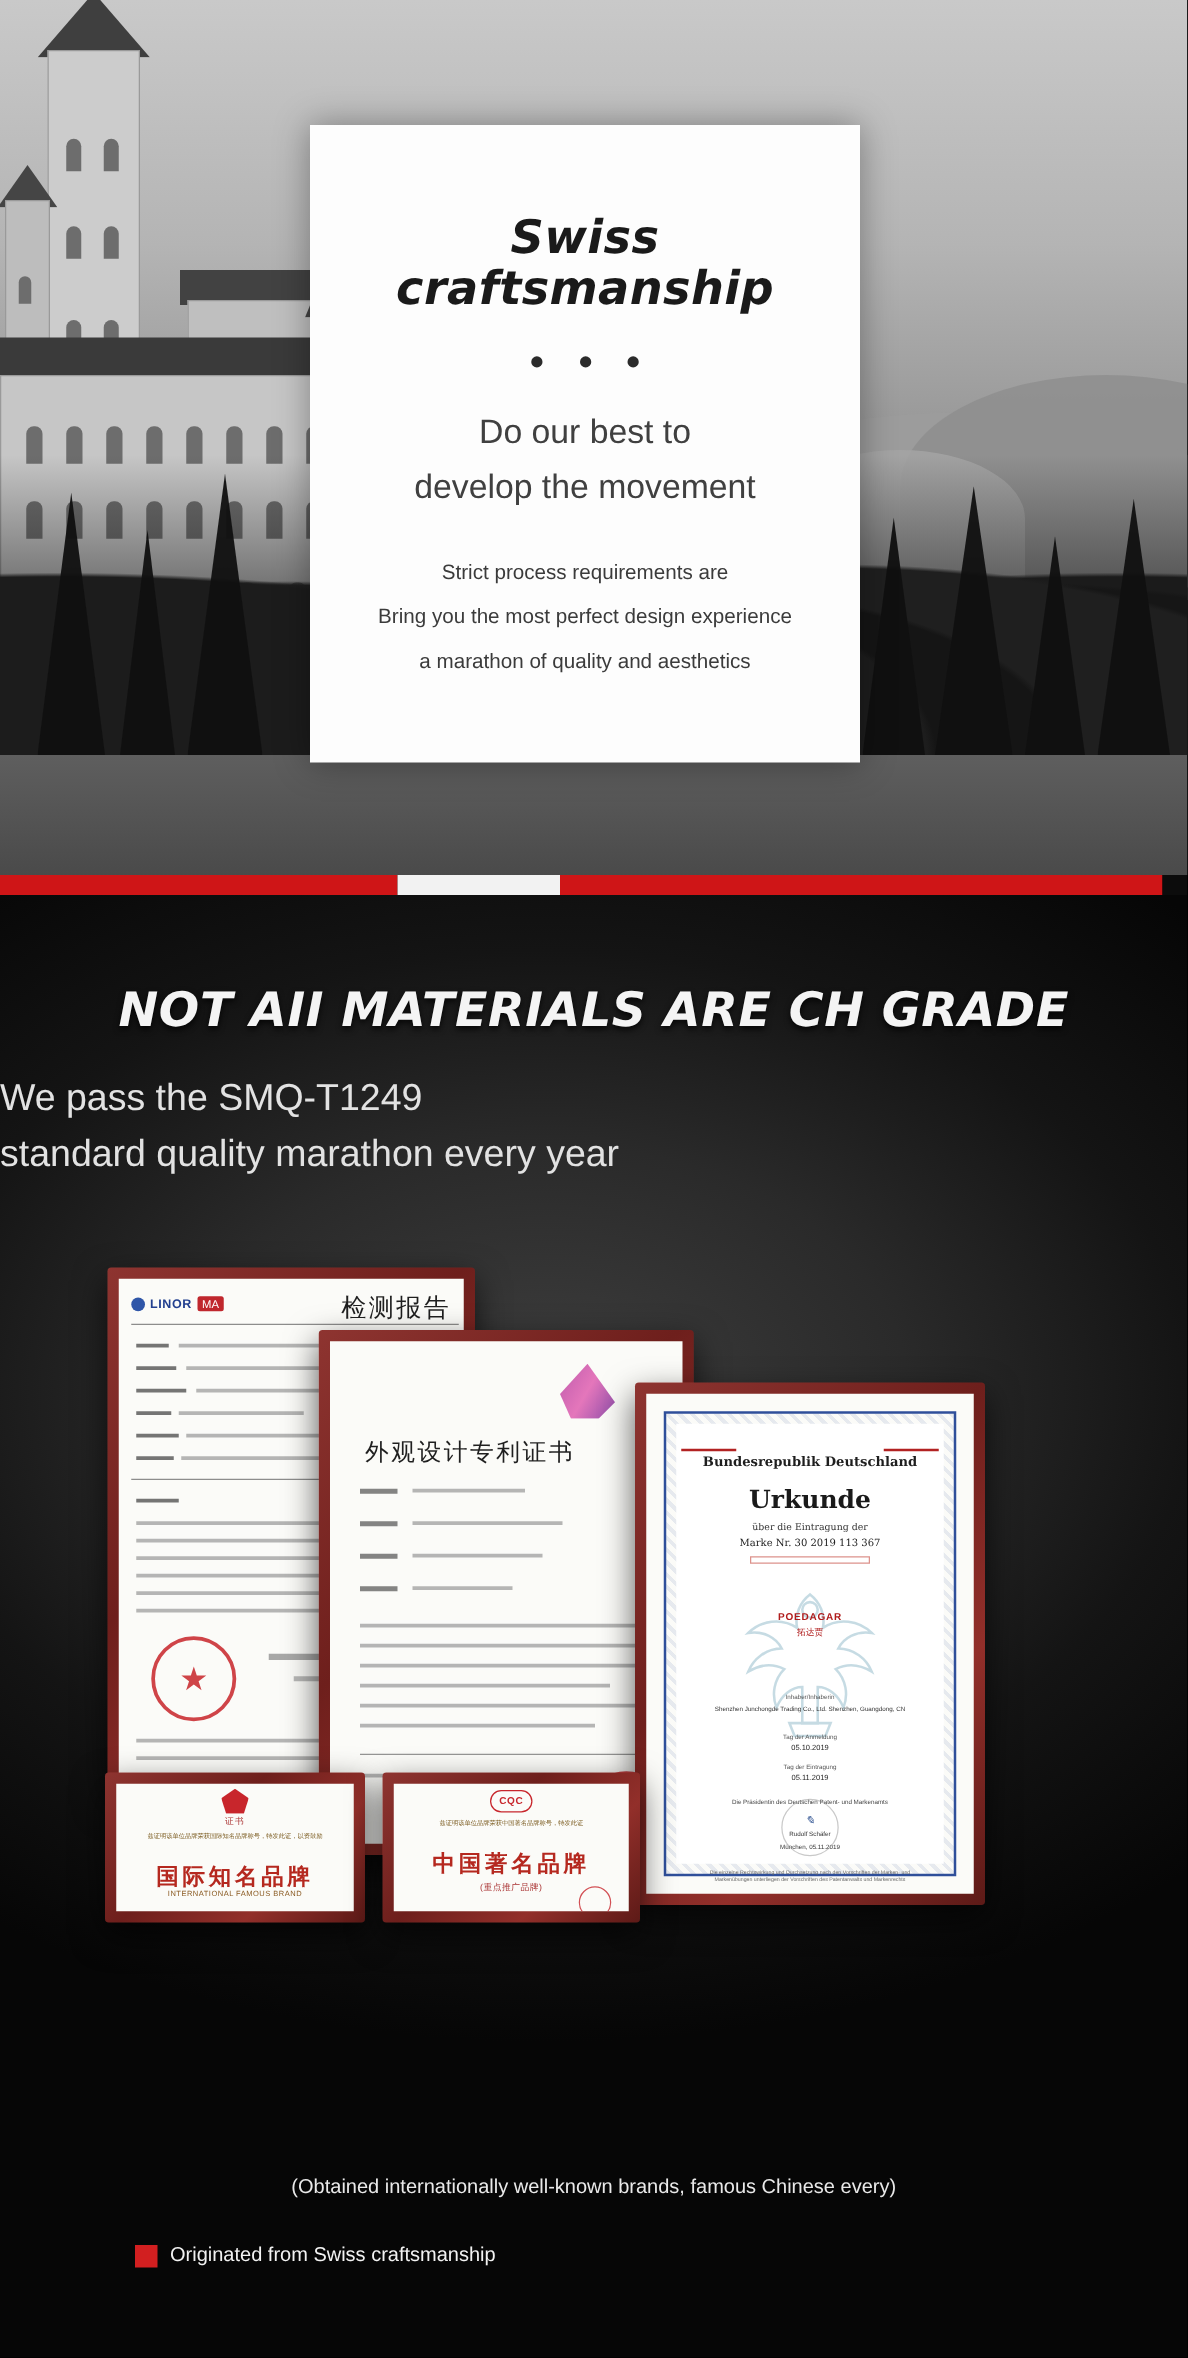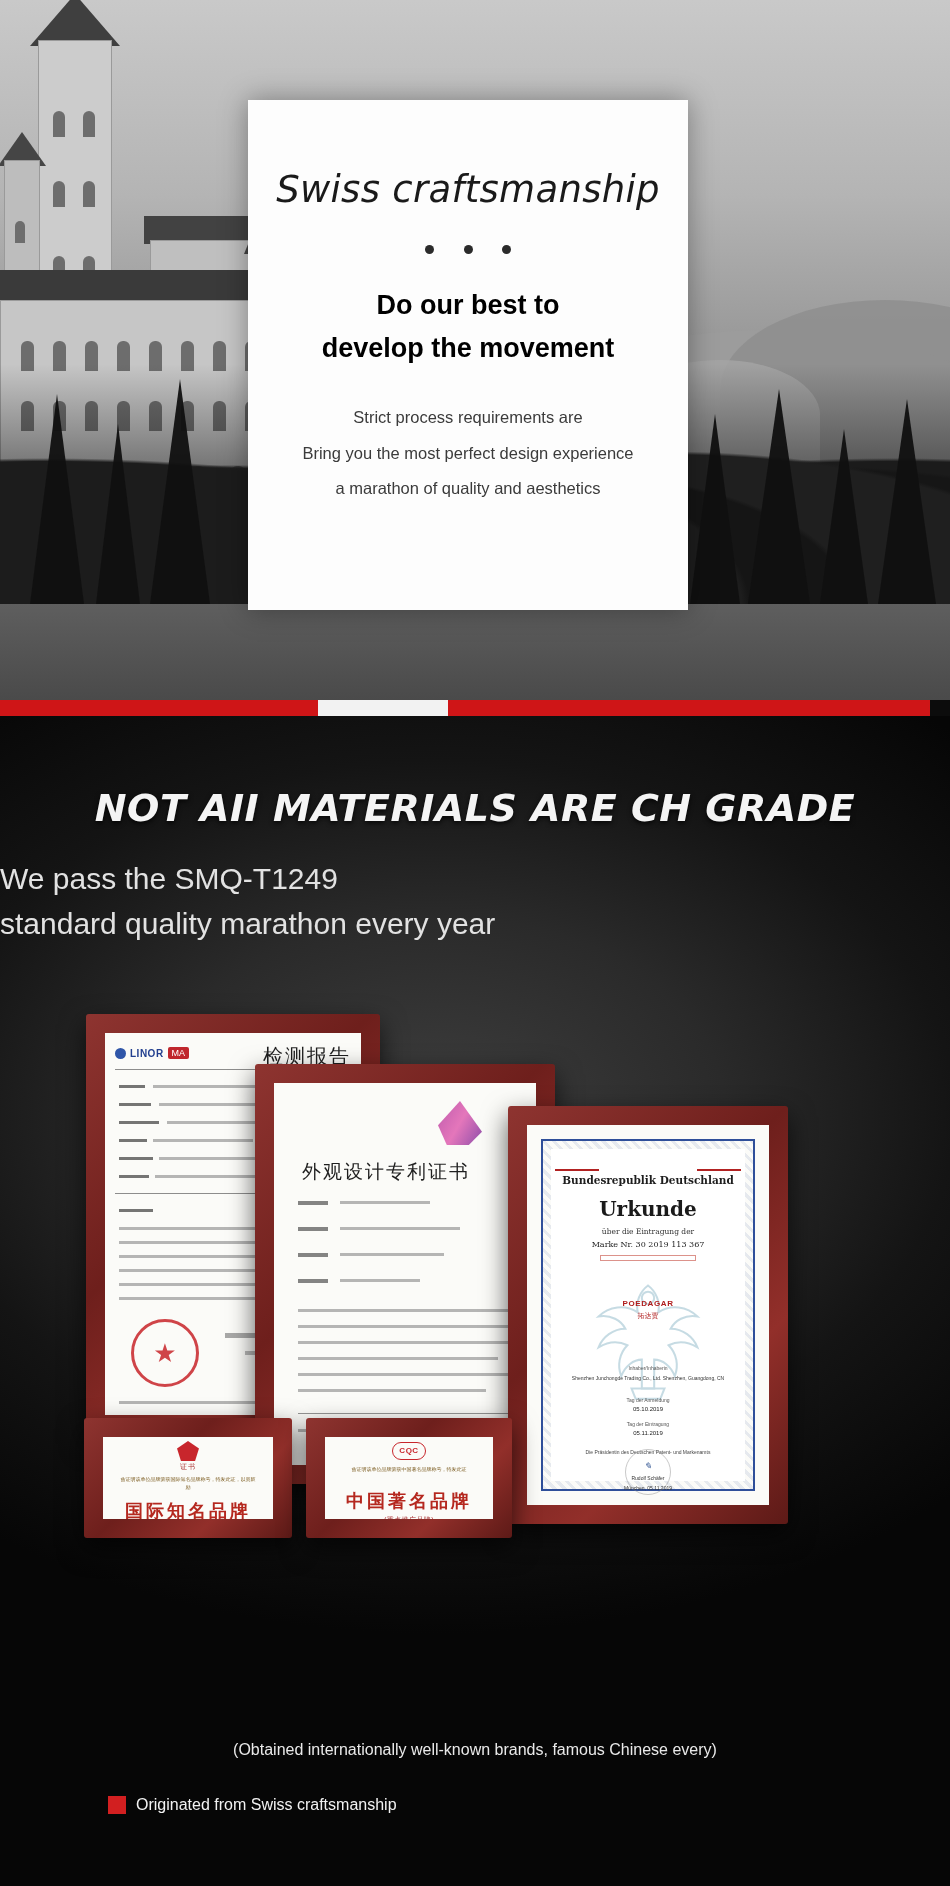--- a/index.html
+++ b/index.html
@@ -116,44 +116,44 @@
     width: 440px;
     height: 510px;
     background: #fdfdfd;
     box-shadow: 0 0 26px rgba(0,0,0,.35);
     text-align: center;
     padding: 42px 26px 0 26px;
   }
   .quote-title {
     font-family: "DejaVu Sans", sans-serif;
     font-style: italic;
-    font-weight: 400;
+    font-weight: 700;
     font-size: 37px;
     color: #1a1a1a;
     letter-spacing: .3px;
     line-height: 1.1;
     margin-top: 28px;
   }
   .dots {
     margin: 34px auto 30px auto;
     width: 86px;
     display: flex;
     justify-content: space-between;
   }
   .dots i {
     display: block;
     width: 9px; height: 9px;
     background: #2b2b2b;
     border-radius: 50%;
   }
   .quote-sub {
     font-size: 27px;
-    color: #000000;
+    color: #404040;
     line-height: 1.6;
-    font-weight: 700;
+    font-weight: 400;
   }
   .quote-body {
     margin-top: 30px;
     font-size: 16.5px;
     color: #3b3b3b;
     line-height: 2.15;
   }
 
   
   .divider {
@@ -199,21 +199,21 @@
     line-height: 1.5;
     color: #e2e2e2;
     font-weight: 400;
   }
 
   
   .certs { position: absolute; left: 0; top: 290px; width: 950px; height: 680px; }
   .frame {
     position: absolute;
     background: linear-gradient(135deg, #8e3430 0%, #6e1f1c 40%, #922f2a 70%, #5d1a17 100%);
-    padding: 19px;
+    padding: 9px;
     border-radius: 3px;
     box-shadow: 0 10px 26px rgba(0,0,0,.65);
   }
   .frame > .sheet {
     width: 100%; height: 100%;
     background: #fbfbf8;
     position: relative;
     overflow: hidden;
   }
   .f1 { left: 86px; top: 8px;  width: 294px; height: 420px; }

